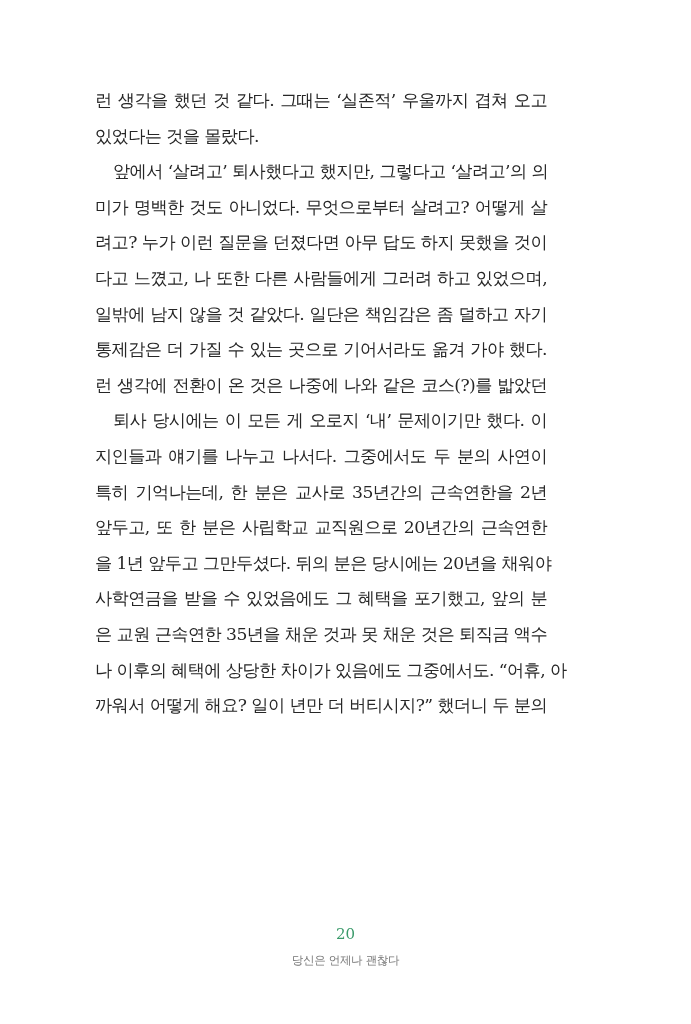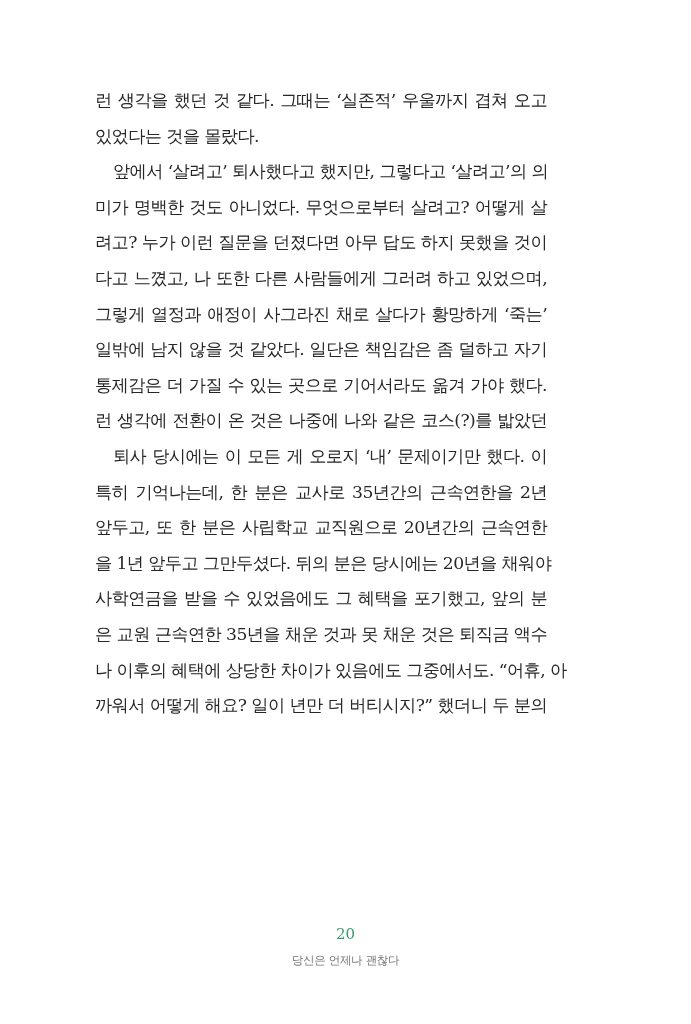--- a/index.html
+++ b/index.html
@@ -70,25 +70,25 @@
 <body>
 
 <div class="page">
   <div class="text-block">
     <span class="line">런 생각을 했던 것 같다. 그때는 ‘실존적’ 우울까지 겹쳐 오고</span>
     <span class="line last">있었다는 것을 몰랐다.</span>
     <span class="line indent">앞에서 ‘살려고’ 퇴사했다고 했지만, 그렇다고 ‘살려고’의 의</span>
     <span class="line">미가 명백한 것도 아니었다. 무엇으로부터 살려고? 어떻게 살</span>
     <span class="line">려고? 누가 이런 질문을 던졌다면 아무 답도 하지 못했을 것이</span>
     <span class="line">다고 느꼈고, 나 또한 다른 사람들에게 그러려 하고 있었으며,</span>
-    <span class="line">그렇게 열정과 애정이 사그라진 채로 살다가 황망하게 ‘죽는’</span>
     <span class="line">일밖에 남지 않을 것 같았다. 일단은 책임감은 좀 덜하고 자기</span>
     <span class="line">통제감은 더 가질 수 있는 곳으로 기어서라도 옮겨 가야 했다.</span>
     <span class="line">런 생각에 전환이 온 것은 나중에 나와 같은 코스(?)를 밟았던</span>
     <span class="line indent">퇴사 당시에는 이 모든 게 오로지 ‘내’ 문제이기만 했다. 이</span>
+    <span class="line">지인들과 얘기를 나누고 나서다. 그중에서도 두 분의 사연이</span>
     <span class="line">특히 기억나는데, 한 분은 교사로 35년간의 근속연한을 2년</span>
     <span class="line">앞두고, 또 한 분은 사립학교 교직원으로 20년간의 근속연한</span>
     <span class="line">을 1년 앞두고 그만두셨다. 뒤의 분은 당시에는 20년을 채워야</span>
     <span class="line">사학연금을 받을 수 있었음에도 그 혜택을 포기했고, 앞의 분</span>
     <span class="line">은 교원 근속연한 35년을 채운 것과 못 채운 것은 퇴직금 액수</span>
     <span class="line">나 이후의 혜택에 상당한 차이가 있음에도 그중에서도. “어휴, 아</span>
     <span class="line">까워서 어떻게 해요? 일이 년만 더 버티시지?” 했더니 두 분의</span>
   </div>
 
   <div class="page-number">20</div>

